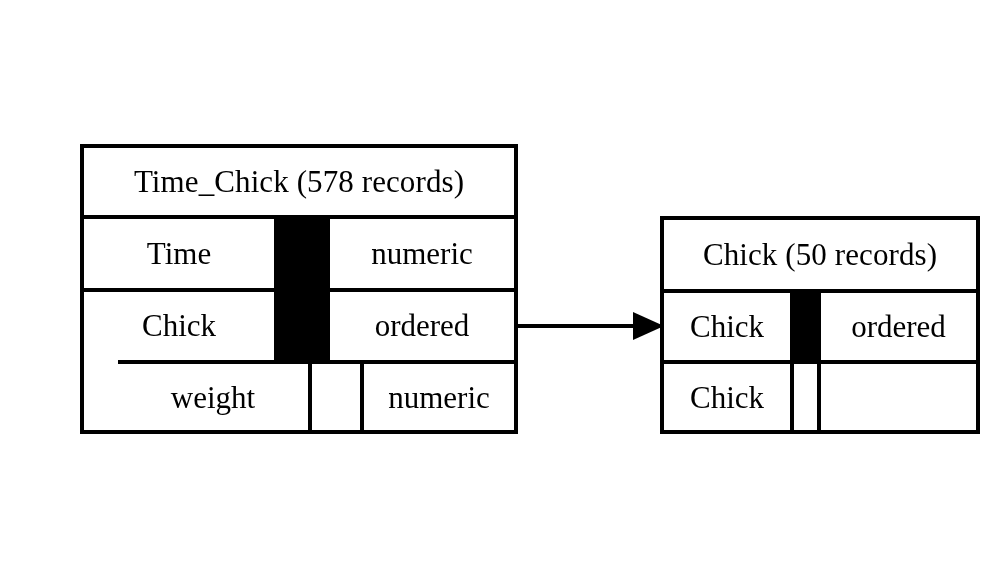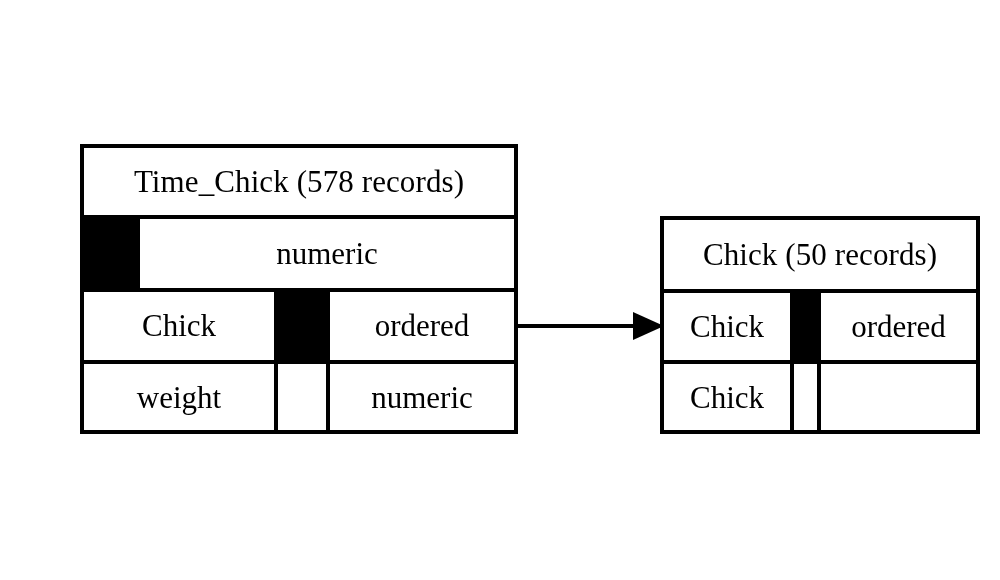--- a/index.html
+++ b/index.html
@@ -80,21 +80,21 @@
 
   
   #entity-time-chick {
     left: 72px;
     top: 144px;
     width: 438px;
     height: 290px;
   }
   #entity-time-chick .entity-title { height: 68px; }
   #entity-time-chick .field-row    { height: 74px; }
-  #entity-time-chick .field-row.last { height: 71px; }
+  #entity-time-chick .field-row.last { height: 71px; margin-left: 34px; }
   #entity-time-chick .cell-name { width: 190px; }
   #entity-time-chick .cell-key  { width: 56px; }
   #entity-time-chick .cell-type { flex: 1 1 auto; }
 
   
   #entity-chick {
     left: 652px;
     top: 216px;
     width: 320px;
     height: 218px;
@@ -118,20 +118,21 @@
 </head>
 <body>
 
 <div id="canvas">
 
   <div class="entity" id="entity-time-chick">
 
     <div class="entity-title">Time_Chick (578 records)</div>
 
     <div class="field-row">
+      <div class="cell-name">Time</div>
       <div class="cell-key is-key"></div>
       <div class="cell-type">numeric</div>
     </div>
 
     <div class="field-row">
       <div class="cell-name">Chick</div>
       <div class="cell-key is-key"></div>
       <div class="cell-type">ordered</div>
     </div>
 

